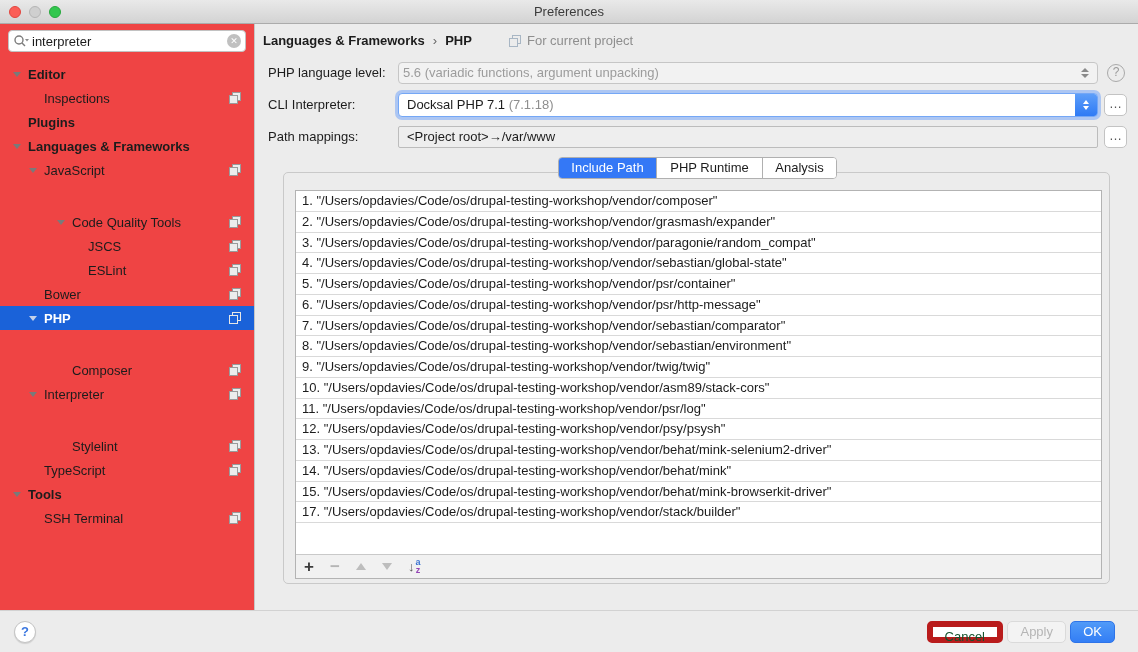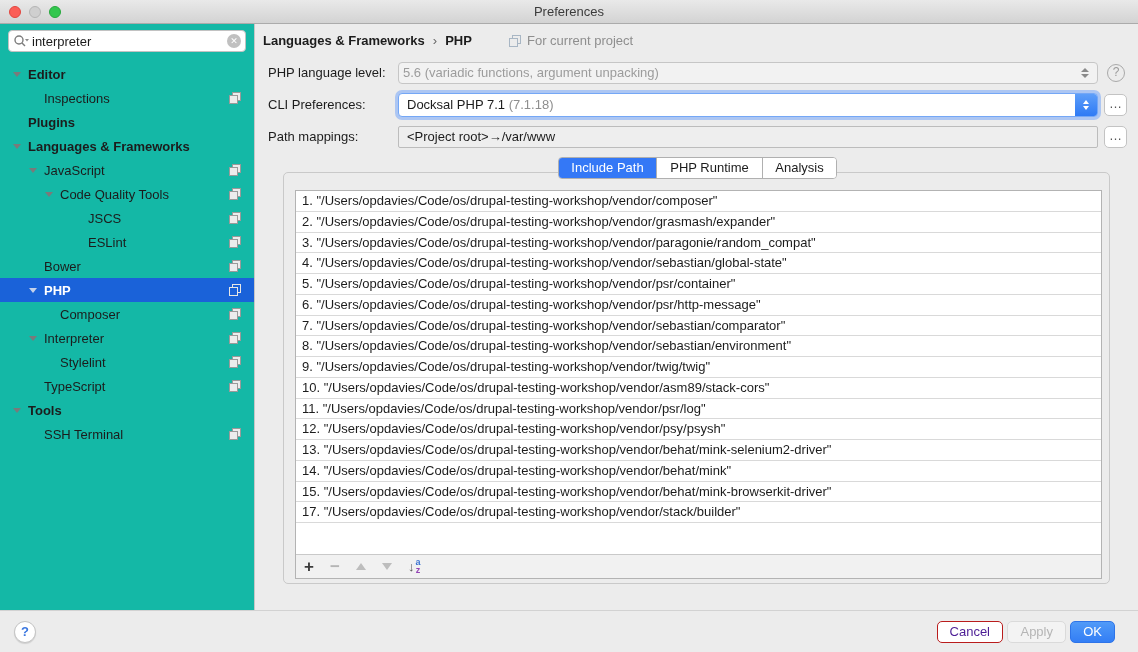--- a/index.html
+++ b/index.html
@@ -11,38 +11,38 @@
   .titlebar { position:absolute; top:0; left:0; right:0; height:24px;
     background:linear-gradient(#e9e9e9,#d3d3d3); border-bottom:1px solid #ababab;padding-left:32px; }
   .title { position:absolute; left:0; right:0; top:4px; text-align:center; color:#3c3c3c; }
   .tl { position:absolute; top:6px; width:12px; height:12px; border-radius:50%; }
   .tl.red   { left:9px;  background:#fb5e57; border:1px solid #e2463f; }
   .tl.gray  { left:29px; background:#cfcfcf; border:1px solid #b5b5b5; }
   .tl.green { left:49px; background:#32c74e; border:1px solid #27a83d; }
 
   
   .sidebar { position:absolute; top:24px; left:0; width:255px; bottom:42px;
-    background:#14b8a6; border-right:1px solid #c6c6c6; }
+    background:#ef4444; border-right:1px solid #c6c6c6; }
   .search-field { position:absolute; top:6px; left:8px; width:238px; height:22px;
     background:#fff; border:1px solid #c2c2c2; border-radius:4px;
     display:flex; align-items:center; padding:0 4px; }
   .search-field .mag { display:flex; align-items:center; margin-right:3px; cursor:pointer; }
   .search-field input { flex:1; border:none; outline:none; font:13px "Liberation Sans",sans-serif; color:#1c1c1c; background:transparent; }
   .clear-btn { width:14px; height:14px; border-radius:50%; background:#c0c0c0; color:#fff;
     font-size:9px; line-height:14px; text-align:center; cursor:pointer; flex:0 0 auto; }
 
   .tree { position:absolute; top:38px; left:0; right:0; }
   .tree-row { height:24px; display:flex; align-items:center; cursor:pointer; position:relative; }
   .tree-row .tri { width:14px; display:flex; justify-content:center; flex:0 0 auto; }
   .tree-row .tri::before { content:""; border-left:4px solid transparent; border-right:4px solid transparent;
     border-top:5px solid #7a7a7a; }
   .tree-row .tri.none::before { border:none; }
   .tree-row .lbl { margin-left:4px; white-space:nowrap; }
   .tree-row.bold .lbl { font-weight:bold; }
-  .l0 { padding-left:10px; } .l1 { padding-left:26px;text-align:right; } .l2 { padding-left:42px; } .l3 { padding-left:70px; }
+  .l0 { padding-left:10px; } .l1 { padding-left:26px;text-align:right; } .l2 { padding-left:54px;margin-top:28px; } .l3 { padding-left:70px; }
   .proj-ic { position:absolute; right:12px; top:5px; }
   .tree-row.selected { background:#1a62d9; color:#fff; }
   .tree-row.selected .tri::before { border-top-color:#c4d1ea; }
 
   
   .main { position:absolute; top:24px; left:255px; right:0; bottom:42px; background:#ececec; }
   .crumbs { position:absolute; top:9px; left:8px; display:flex; align-items:center; }
   .crumb { font-weight:bold; }
   .crumb-sep { margin:0 8px; color:#666; }
   .scope { position:absolute; top:9px; left:253px; display:flex; align-items:center; color:#8e8e8e; }
@@ -106,21 +106,21 @@
   .tb.sort .la { color:#3b74d2; } .tb.sort .lz { color:#9444b5; }
 
   
   .footer { position:absolute; left:0; right:0; bottom:0; height:42px; background:#ececec;
     border-top:1px solid #d2d2d2; }
   .help-btn { position:absolute; left:14px; top:10px; width:22px; height:22px; border-radius:50%;
     background:#fff; border:1px solid #c4c4c4; color:#3b77e0; font-size:13px; font-weight:bold;
     text-align:center; line-height:20px; cursor:pointer; box-shadow:0 1px 1px rgba(0,0,0,.12); }
   .btn { position:absolute; top:10px; height:22px; border-radius:5px; text-align:center;
     line-height:20px; cursor:pointer; padding:0 12px; }
-  .btn.cancel { right:135px; background:#fff; border:1px solid #b91c1c; color:#4c1d95; }
+  .btn.cancel { right:135px; background:#fff; border:6px solid #b91c1c; color:#14532d; }
   .btn.apply  { right:72px;  background:#f3f3f3; border:1px solid #dadada; color:#b5b5b5; }
   .btn.ok     { right:23px;  background:linear-gradient(#509af8,#337ef5); border:1px solid #2e74e8; color:#fff; }
 </style>
 </head>
 <body>
 
 <div class="window">
 
   <div class="titlebar">
     <span class="tl red"></span>
@@ -276,21 +276,21 @@
     <div class="frow-label" style="top:41px;">PHP language level:</div>
     <div class="field lang-field">
       <span>5.6 (variadic functions, argument unpacking)</span>
       <span class="stepper">
           <i class="up"></i>
           <i class="dn"></i>
         </span>
     </div>
     <div class="help-mini">?</div>
 
-    <div class="frow-label" style="top:73px;">CLI Preferences:</div>
+    <div class="frow-label" style="top:73px;">CLI Interpreter:</div>
     <div class="field combo">
       <span>Docksal PHP 7.1</span>
       <span class="ver"> <span>(7.1.18)</span></span>
       <span class="combo-btn">
           <i class="up"></i>
           <i class="dn"></i>
         </span>
     </div>
     <div class="browse b1">…</div>
 

